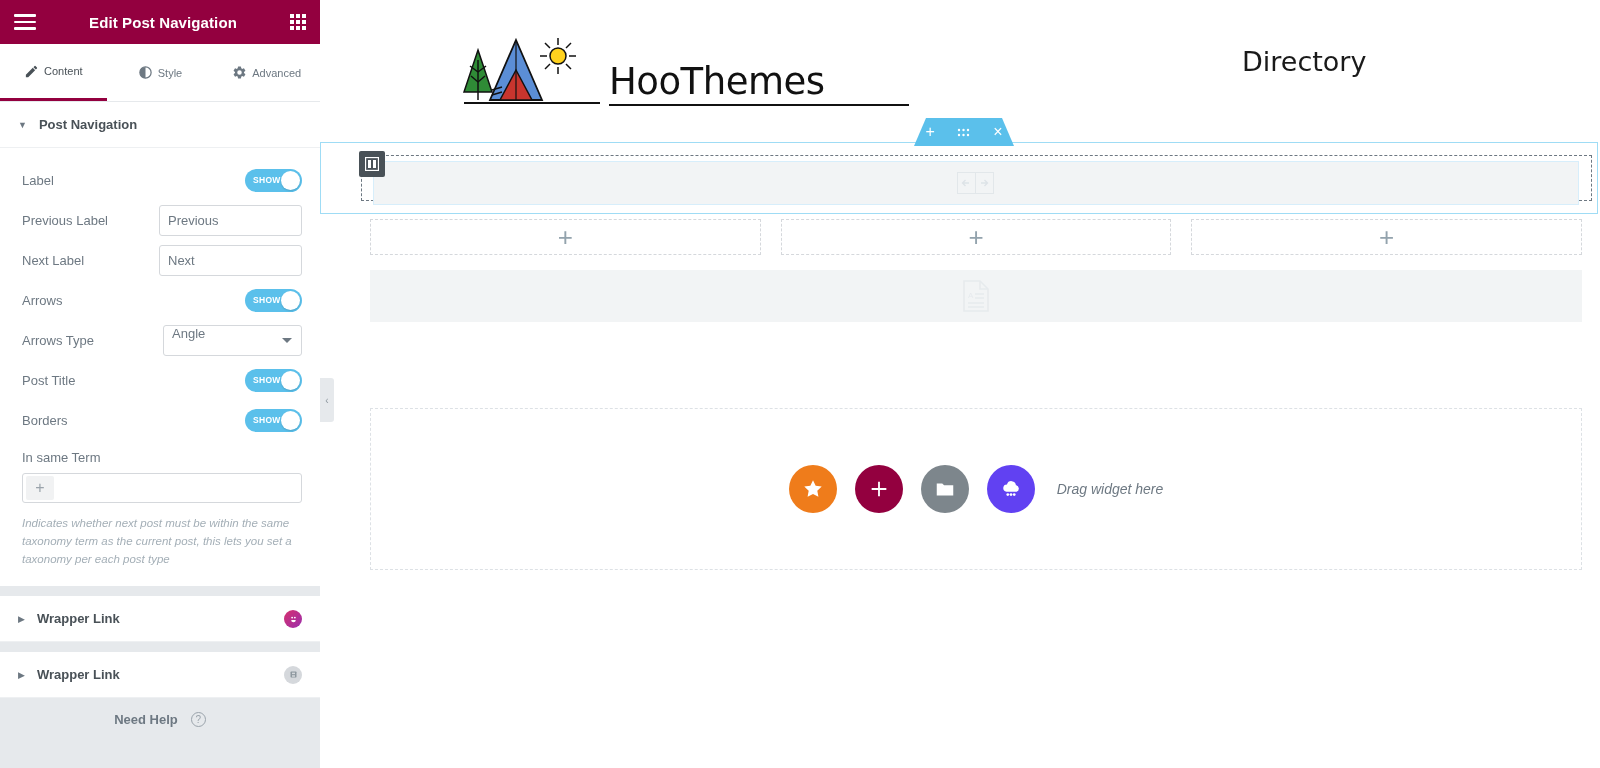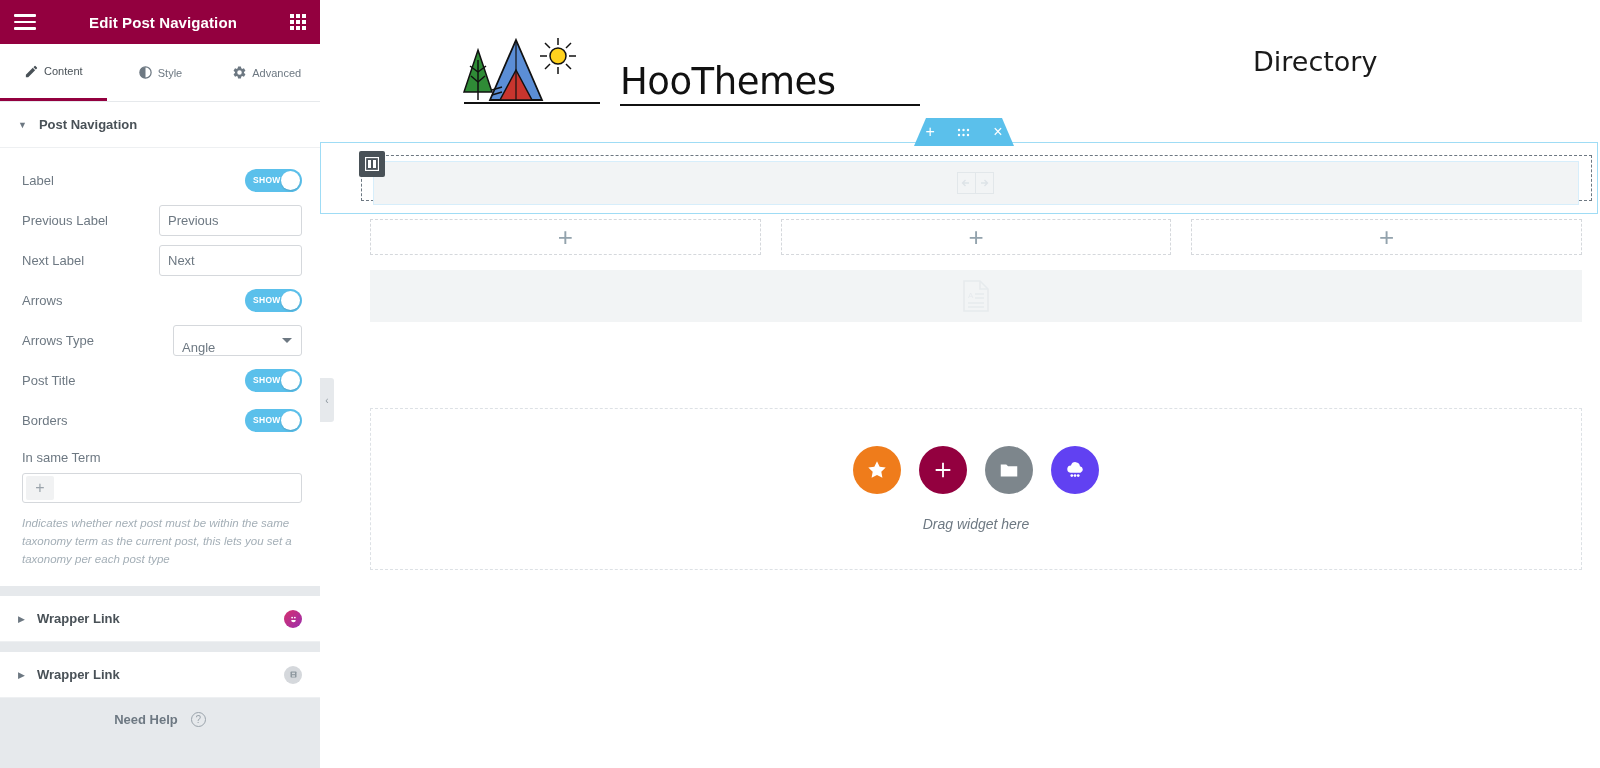--- a/index.html
+++ b/index.html
@@ -82,23 +82,23 @@
     width: 143px; height: 31px; display: flex;
     border: 1px solid #d5d8dc; border-radius: 3px; background: #fff;
     overflow: hidden;
   }
   .input-wrap input {
     flex: 1; border: 0; outline: 0; padding: 0 8px;
     font-size: 13px; color: #6d7882; background: transparent;
     font-family: "Liberation Sans", sans-serif;
   }
   .select-wrap {
-    width: 129px; height: 31px; position: relative;
+    width: 139px; height: 31px; position: relative;
     border: 1px solid #d5d8dc; border-radius: 3px; background: #fff;
-    display: flex; align-items: flex-end; padding: 0 8px;
+    display: flex; align-items: flex-start; padding: 0 8px;
     font-size: 13px; color: #6d7882; cursor: pointer;
   }
   .select-wrap .sel-caret {
     position: absolute; right: 9px; top: 50%; margin-top: -2px;
     width: 0; height: 0; border-left: 5px solid transparent;
     border-right: 5px solid transparent; border-top: 5px solid #6d7882;
   }
 
   .stack-label { font-size: 13px; color: #6d7882; margin: 10px 0 8px 0; }
   .term-box {
@@ -139,21 +139,21 @@
 
   
   .canvas {
     flex: 1; height: 768px; background: #fff;
     position: relative; overflow: hidden;
   }
   .site-header {
     height: 122px; display: flex; align-items: flex-start;
     padding: 18px 40px 0 130px;
   }
-  .logo { display: flex; align-items: flex-end; gap: 20px; padding-top: 16px; }
+  .logo { display: flex; align-items: flex-end; gap: 9px; padding-top: 16px; }
   .logo-text-wrap { display: flex; flex-direction: column; }
   .logo-text {
     font-size: 37px; color: #111; letter-spacing: -.5px;
     font-family: "DejaVu Sans", sans-serif; line-height: 1;
   }
   .logo-rule { height: 2px; background: #111; margin-top: 4px; width: 300px; }
 
   .site-nav {
     flex: 1; display: flex; flex-wrap: wrap;
     align-items: flex-start; padding-left: 68px; padding-top: 10px;
@@ -207,21 +207,21 @@
   .plus-glyph { color: #93a3ad; font-size: 26px; line-height: 1; font-weight: 300; }
 
   .gray-band {
     position: absolute; left: 50px; top: 270px; right: 18px; height: 52px;
     background: #f2f4f5; display: flex; align-items: center; justify-content: center;
   }
 
   .drop-zone {
     position: absolute; left: 50px; top: 408px; right: 18px; height: 162px;
     border: 1px dashed #dde1e5;
-    display: flex; flex-direction: column;
+    display: flex; flex-direction: row;
     align-items: center; justify-content: center; gap: 22px;
   }
   .action-row { display: flex; gap: 18px; }
   .action-btn {
     width: 48px; height: 48px; border-radius: 50%;
     display: flex; align-items: center; justify-content: center;
     cursor: pointer;
   }
   .drag-text { font-size: 14px; color: #6d7882; font-style: italic; }
 </style>

